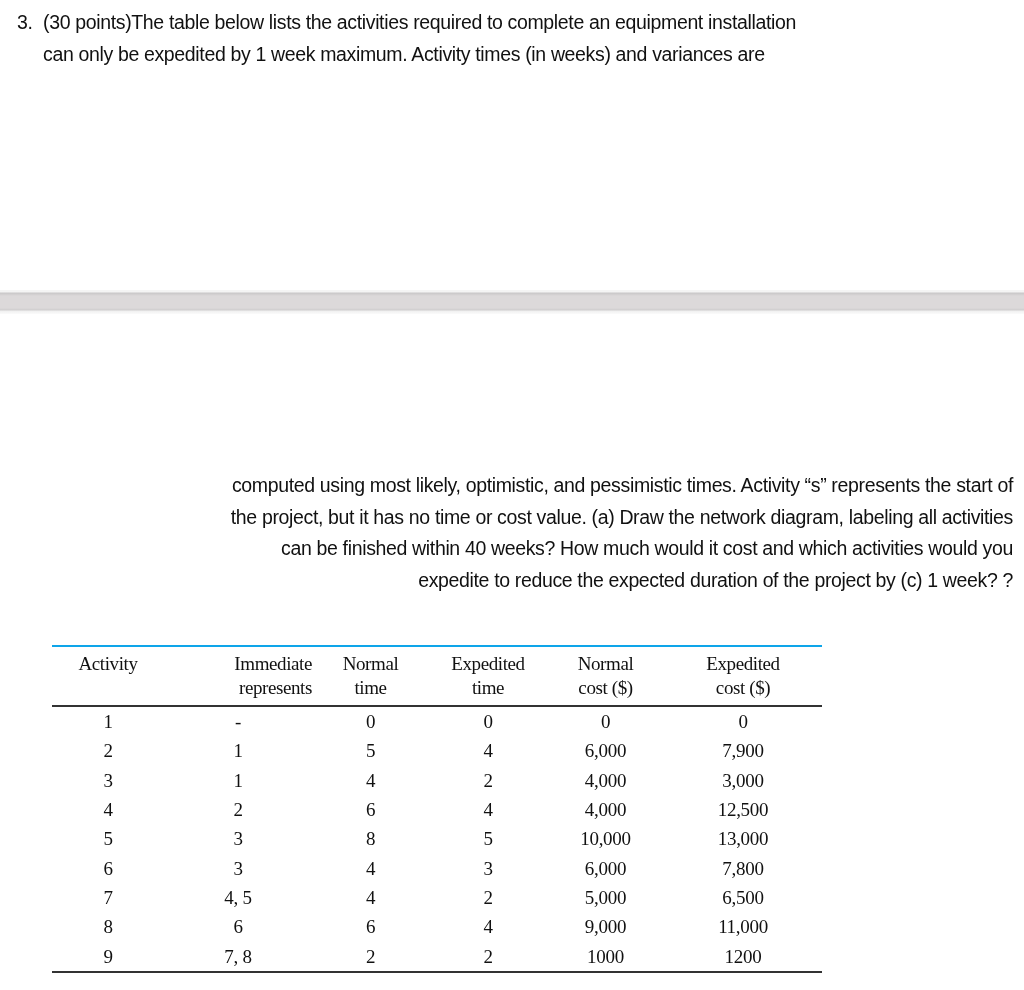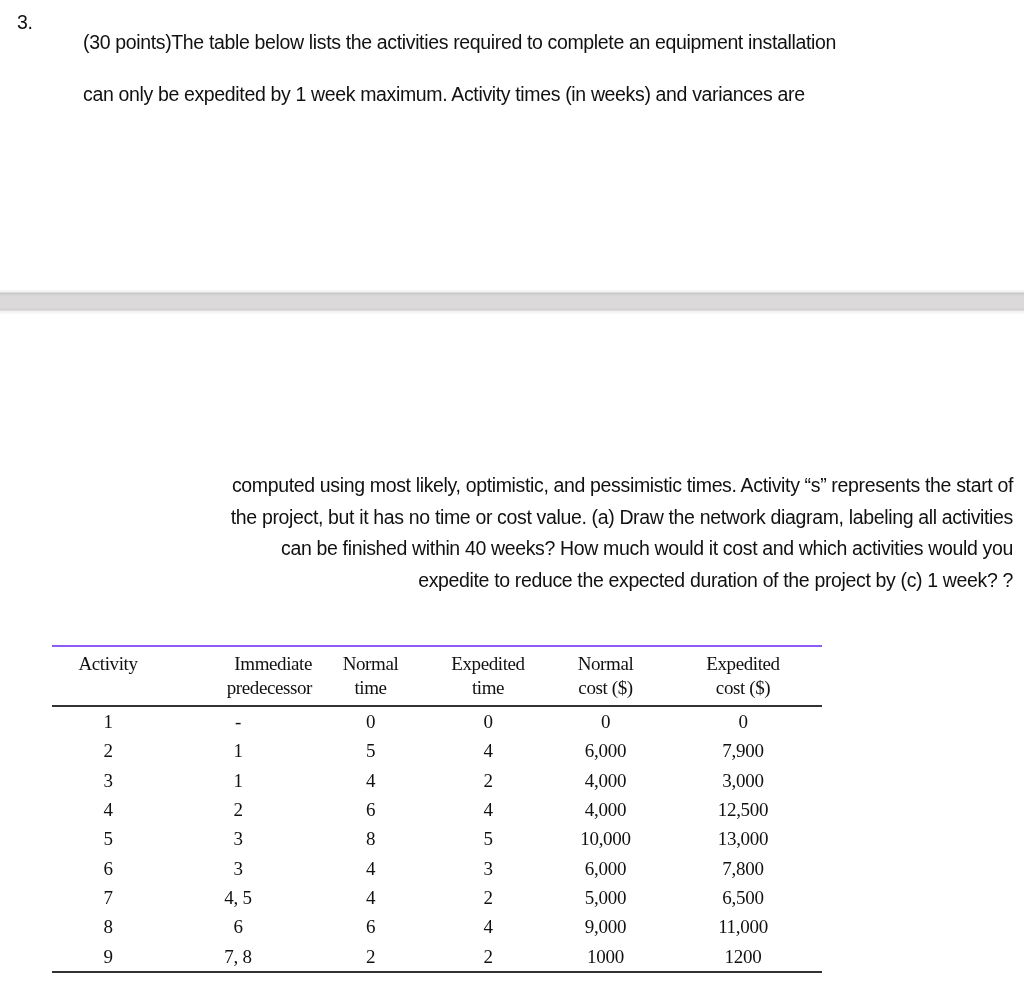--- a/index.html
+++ b/index.html
@@ -7,35 +7,35 @@
   .para {
     position: absolute;
     font-family: "Liberation Sans", sans-serif;
     font-size: 19.5px;
     line-height: 31.5px;
     letter-spacing: -0.35px;
     color: #111;
   }
   .p1 { left: 0; top: 7px; width: 1010px; }
   .p1 .num { position: absolute; left: 17px; top: 0; }
-  .p1 .line { display: block; padding-left: 83px; white-space: nowrap; margin-top: 20px; }
+  .p1 .line { display: block; padding-left: 43px; white-space: nowrap; }
   .p2 { left: 53px; top: 470px; width: 960px; }
   .p2 .line { display: block; white-space: nowrap; text-align: right; }
   .sep {
     position: absolute; left: 0; top: 290px; width: 1024px; height: 24px;
     background: linear-gradient(#f4f4f4 0px, #f4f4f4 2px, #c9c7c8 3px, #dcd9da 6px, #dcd9da 18px, #cfcdce 20px, #f0f0f0 21px, #fbfbfb 24px);
   }
   table.data {
     position: absolute; left: 52px; top: 645px; width: 770px;
     border-collapse: collapse;
     font-family: "Liberation Serif", serif;
     font-size: 19px;
     color: #111;
   }
-  table.data thead tr { border-top: 2px solid #8b5cf6; border-bottom: 2px solid #333; }
+  table.data thead tr { border-top: 2px solid #0ea5e9; border-bottom: 2px solid #333; }
   table.data tbody tr:last-child { border-bottom: 2px solid #333; }
   table.data th {
     font-weight: normal; line-height: 24px; padding: 5px 0 5px 0; vertical-align: top;
     letter-spacing: -0.4px;
   }
   table.data td { text-align: center; height: 29.3px; padding: 0; line-height: 29px; letter-spacing: -0.3px; }
   .c0 { width: 112px; } .c1 { width: 148px; } .c2 { width: 117px; }
   .c3 { width: 118px; } .c4 { width: 117px; } .c5 { width: 158px; }
   th.c1 { text-align: right; }
 </style>
@@ -54,21 +54,21 @@
   <span class="line">computed using most likely, optimistic, and pessimistic times. Activity “s” represents the start of</span>
   <span class="line">the project, but it has no time or cost value. (a) Draw the network diagram, labeling all activities</span>
   <span class="line">can be finished within 40 weeks? How much would it cost and which activities would you</span>
   <span class="line">expedite to reduce the expected duration of the project by (c) 1 week? ?</span>
 </div>
 
 <table class="data">
   <thead>
     <tr>
       <th class="c0"><span>Activity</span><br><span></span></th>
-      <th class="c1"><span>Immediate</span><br><span>predecessor</span></th>
+      <th class="c1"><span>Immediate</span><br><span>represents</span></th>
       <th class="c2"><span>Normal</span><br><span>time</span></th>
       <th class="c3"><span>Expedited</span><br><span>time</span></th>
       <th class="c4"><span>Normal</span><br><span>cost ($)</span></th>
       <th class="c5"><span>Expedited</span><br><span>cost ($)</span></th>
     </tr>
   </thead>
   <tbody>
     <tr>
         <td>1</td>
         <td>-</td>

